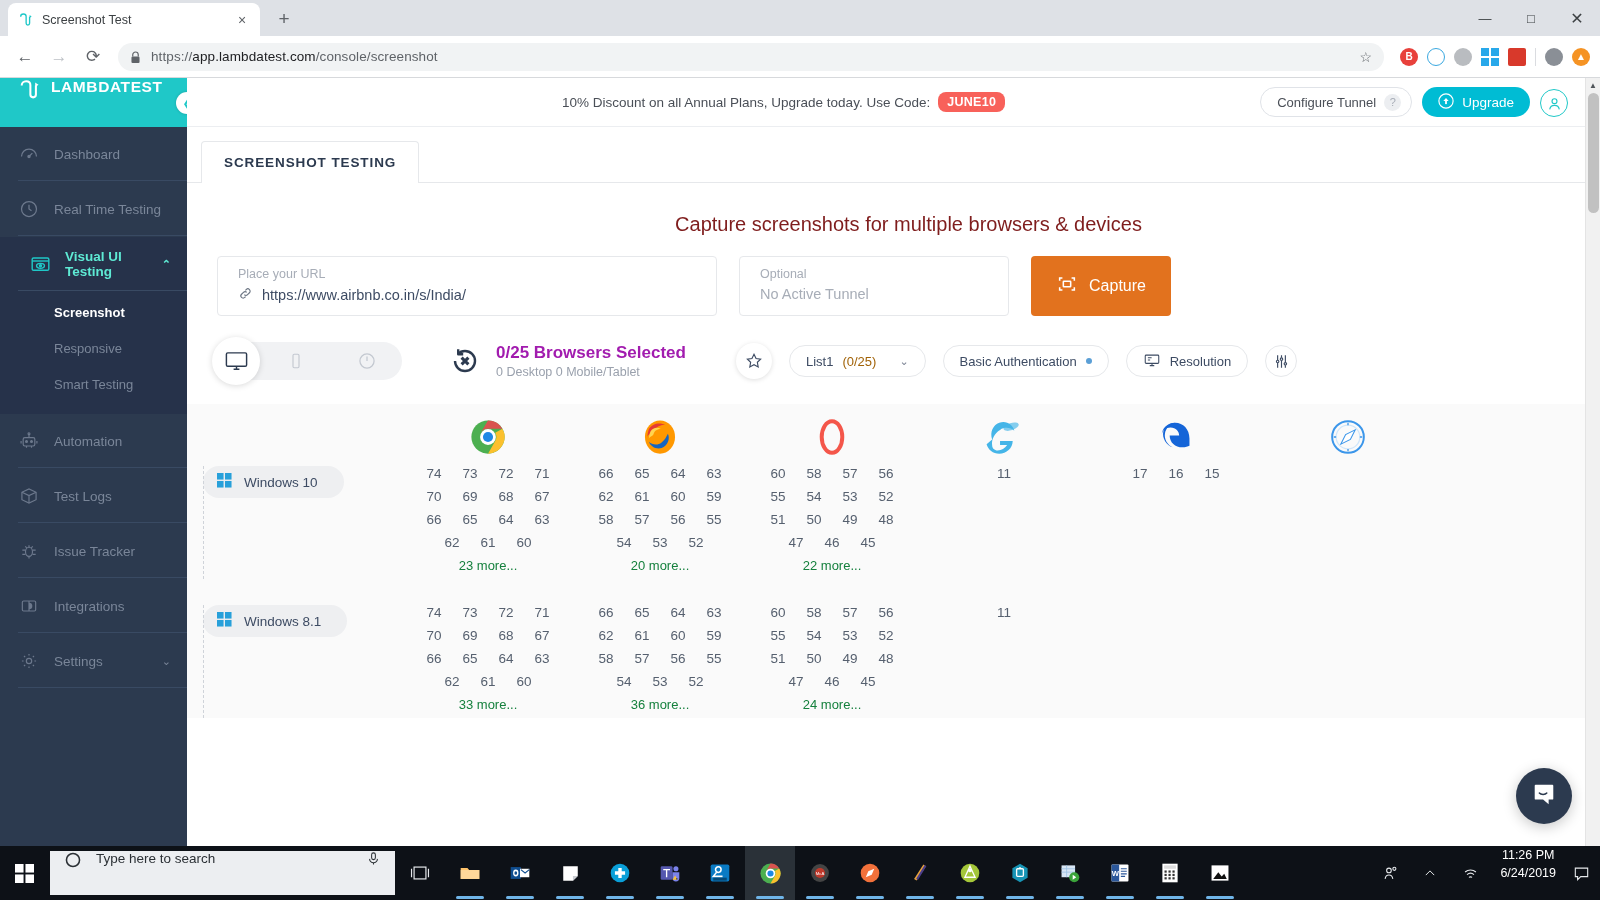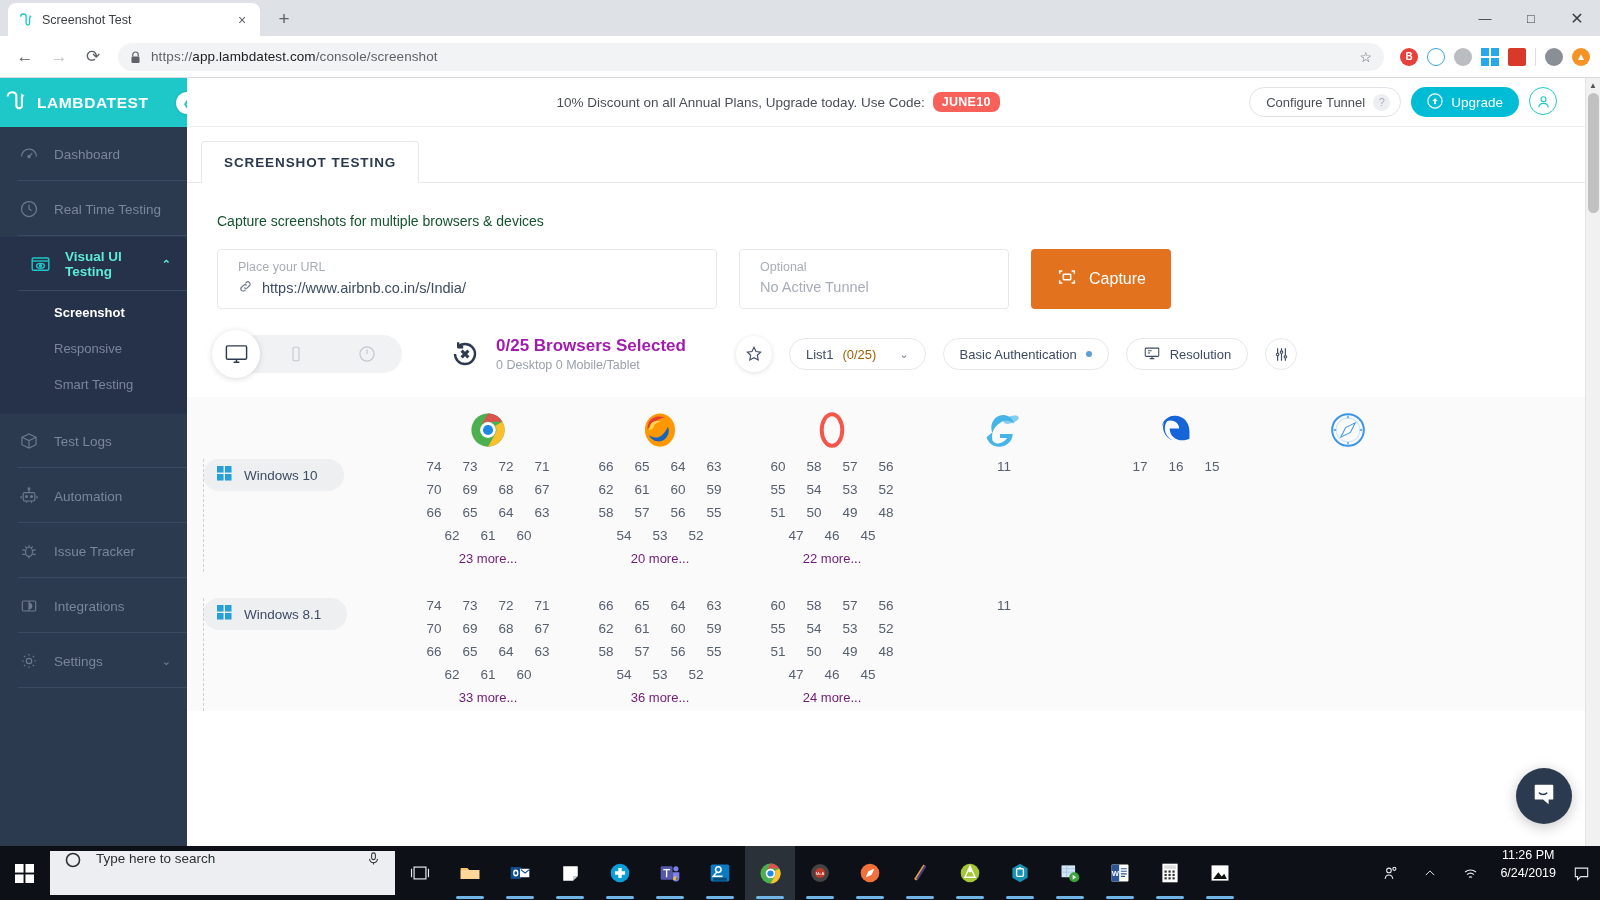--- a/index.html
+++ b/index.html
@@ -75,22 +75,22 @@
     width: 1600px; height: 768px; display: flex; position: relative;
     background: #fafafa; overflow: hidden;
   }
 
   
   .sidebar {
     width: 187px; flex: 0 0 187px; background: #2c3a4f;
     display: flex; flex-direction: column;
   }
   .brand {
-    height: 49px; background: #1fc8c8; display: flex; align-items: center;
-    padding-left: 4px; gap: 9px; position: relative;
+    height: 49px; background: #1fc8c8; display: flex; 
+    padding-left: 18px; gap: 9px; position: relative;
   }
   .brand-name {
     color: #fff; font-weight: bold; font-size: 15.5px; letter-spacing: .6px;
   }
   .collapse-btn {
     position: absolute; right: -11px; top: 14px;
     width: 22px; height: 22px; border-radius: 50%; background: #fff;
     color: #1fc8c8; display: flex; align-items: center;
     justify-content: center; font-size: 11px;
     box-shadow: 0 0 3px rgba(0,0,0,.2);
@@ -130,21 +130,21 @@
   }
   .promo {
     flex: 1; text-align: center; font-size: 13.5px; color: #4a4f57;
     display: flex; align-items: center; justify-content: center; gap: 8px;
     padding-left: 120px;
   }
   .promo-code {
     background: #f8615a; color: #fff; font-weight: bold; font-size: 12.5px;
     padding: 3px 9px; border-radius: 8px; letter-spacing: .3px;
   }
-  .topbar-right { display: flex; align-items: flex-start; gap: 10px; padding-right: 31px;}
+  .topbar-right { display: flex; align-items: flex-end; gap: 10px; padding-right: 20px;}
   .tunnel-btn {
     height: 30px; border: 1px solid #e0e3e8; border-radius: 16px;
     display: flex; align-items: center; gap: 8px; padding: 0 10px 0 16px;
     font-size: 13px; color: #4a4f57; background: #fff;
   }
   .help-dot {
     width: 17px; height: 17px; border-radius: 50%; background: #eceef1;
     color: #a7adb7; font-size: 11px; display: flex;
     align-items: center; justify-content: center;
   }
@@ -167,21 +167,21 @@
     display: flex;
   }
   .page-tab {
     padding: 13px 22px; font-size: 13.5px; font-weight: bold;
     color: #2c3a4f; letter-spacing: .9px; background: #fff;
     border: 1px solid #e6e8eb; border-bottom: none;
     border-radius: 4px 4px 0 0; margin-bottom: -1px;
   }
 
   .panel { padding: 30px 0 0 30px; }
-  .panel-title { font-size: 14px; color: #14532d; font-weight: normal; }
+  .panel-title { font-size: 20px; color: #7f1d1d; font-weight: normal; text-align: center; }
 
   .form-row { display: flex; gap: 22px; margin-top: 20px; align-items: stretch; }
   .field {
     width: 500px; border: 1px solid #e6e8eb; border-radius: 4px;
     padding: 10px 14px 11px 20px; background: #fff;
   }
   .field.small { width: 270px; }
   .field-label { font-size: 12.5px; color: #a7adb7; }
   .field-value {
     font-size: 14.5px; color: #3d4b63; margin-top: 5px;
@@ -259,21 +259,21 @@
     border-left: 1px dashed #cfd3d9;
   }
   .ver-col { flex: 0 0 172px; text-align: center; }
   .ver-line {
     display: flex; justify-content: center; gap: 0; margin-bottom: 8px;
   }
   .ver {
     width: 36px; text-align: center; font-size: 13.5px; color: #56606f;
   }
   .more-link {
-    font-size: 13px; color: #701a75; margin-top: 6px;
+    font-size: 13px; color: #15803d; margin-top: 6px;
   }
   .row-gap { height: 26px; }
 
   .chat-bubble {
     position: absolute; right: 28px; bottom: 22px;
     width: 56px; height: 56px; border-radius: 50%; background: #2c3a4f;
     display: flex; align-items: center; justify-content: center;
     box-shadow: 0 3px 14px rgba(0,0,0,.22);
   }
 
@@ -437,38 +437,38 @@
 
     <div class="subnav">
       <div class="subnav-item active">Screenshot</div>
       <div class="subnav-item">Responsive</div>
       <div class="subnav-item">Smart Testing</div>
     </div>
 
     <div class="nav-item">
       <span class="nav-icon">
         <svg viewBox="0 0 24 24" width="20" height="20" fill="none" stroke="currentColor" stroke-width="1.4">
-            <path d="M3.5 7.5L12 3.5l8.5 4v9L12 20.5 3.5 16.5z"></path>
-            <path d="M3.5 7.5L12 11.5l8.5-4M12 11.5v9"></path>
-          </svg>
-      </span>
-      <span>Test Logs</span>
-    </div>
-
-    <div class="nav-item">
-      <span class="nav-icon">
-        <svg viewBox="0 0 24 24" width="20" height="20" fill="none" stroke="currentColor" stroke-width="1.4">
             <rect x="5" y="8" width="14" height="10" rx="2"></rect>
             <circle cx="9" cy="12.5" r="1.1" fill="currentColor"></circle>
             <circle cx="15" cy="12.5" r="1.1" fill="currentColor"></circle>
             <path d="M12 4v4M2.5 12v3M21.5 12v3M9 18v2M15 18v2"></path>
             <circle cx="12" cy="3.2" r="1.1"></circle>
           </svg>
       </span>
       <span>Automation</span>
+    </div>
+
+    <div class="nav-item">
+      <span class="nav-icon">
+        <svg viewBox="0 0 24 24" width="20" height="20" fill="none" stroke="currentColor" stroke-width="1.4">
+            <path d="M3.5 7.5L12 3.5l8.5 4v9L12 20.5 3.5 16.5z"></path>
+            <path d="M3.5 7.5L12 11.5l8.5-4M12 11.5v9"></path>
+          </svg>
+      </span>
+      <span>Test Logs</span>
     </div>
 
     <div class="nav-item">
       <span class="nav-icon">
         <svg viewBox="0 0 24 24" width="20" height="20" fill="none" stroke="currentColor" stroke-width="1.4">
             <ellipse cx="12" cy="13" rx="4.2" ry="5.5"></ellipse>
             <path d="M12 7.5V5M9.3 8.3L7.5 6.5M14.7 8.3l1.8-1.8M4 11h3.8M16.2 11H20M4 16h3.8M16.2 16H20M12 18.5V21"></path>
           </svg>
       </span>
       <span>Issue Tracker</span>

